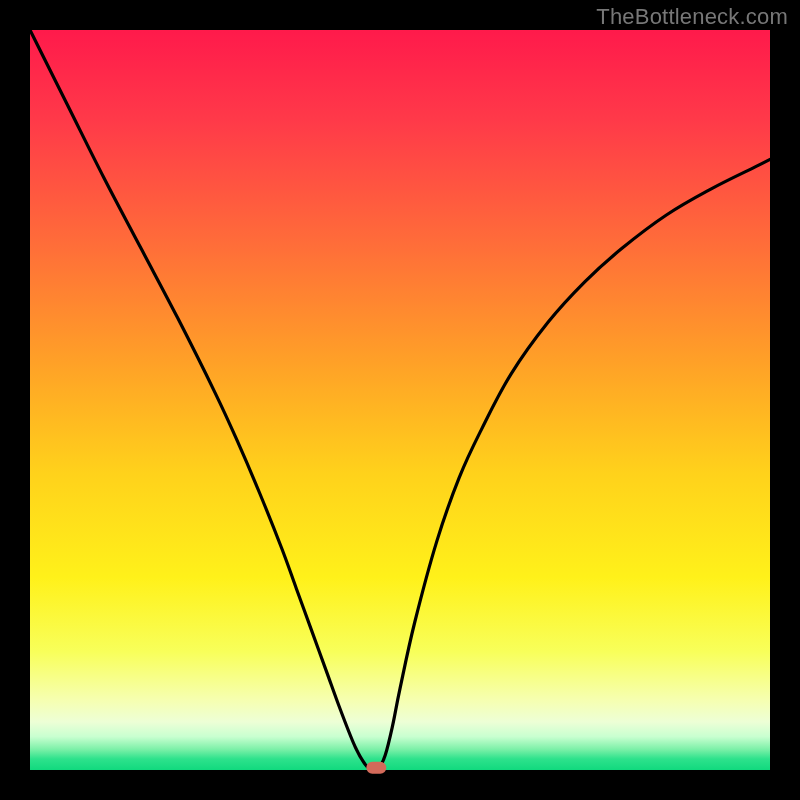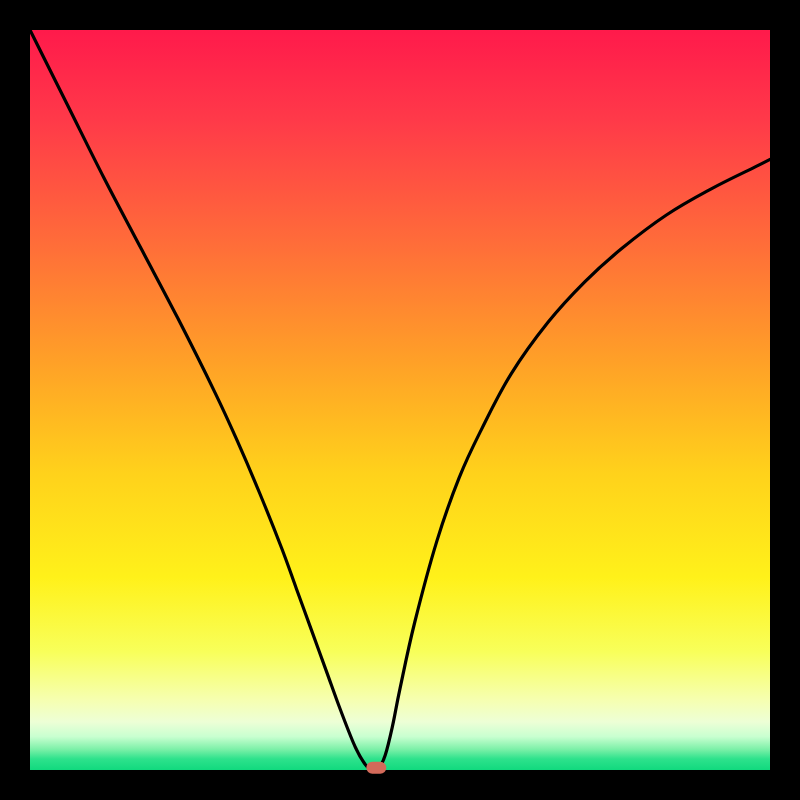--- a/index.html
+++ b/index.html
@@ -28,20 +28,21 @@
     user-select: none;
   }
   svg {
     display: block;
   }
 </style>
 </head>
 <body>
 
 <div class="frame">
+  <div class="watermark">TheBottleneck.com</div>
   <svg id="chart-svg" width="800" height="800" viewBox="0 0 800 800">
     <defs>
       <linearGradient id="bg-grad" x1="0" y1="0" x2="0" y2="1">
           <stop offset="0.00%" stop-color="#ff1a4b"></stop>
           <stop offset="12.00%" stop-color="#ff3949"></stop>
           <stop offset="28.00%" stop-color="#ff6a3a"></stop>
           <stop offset="45.00%" stop-color="#ffa127"></stop>
           <stop offset="60.00%" stop-color="#ffd21b"></stop>
           <stop offset="74.00%" stop-color="#fff11a"></stop>
           <stop offset="84.00%" stop-color="#f8ff5a"></stop>

